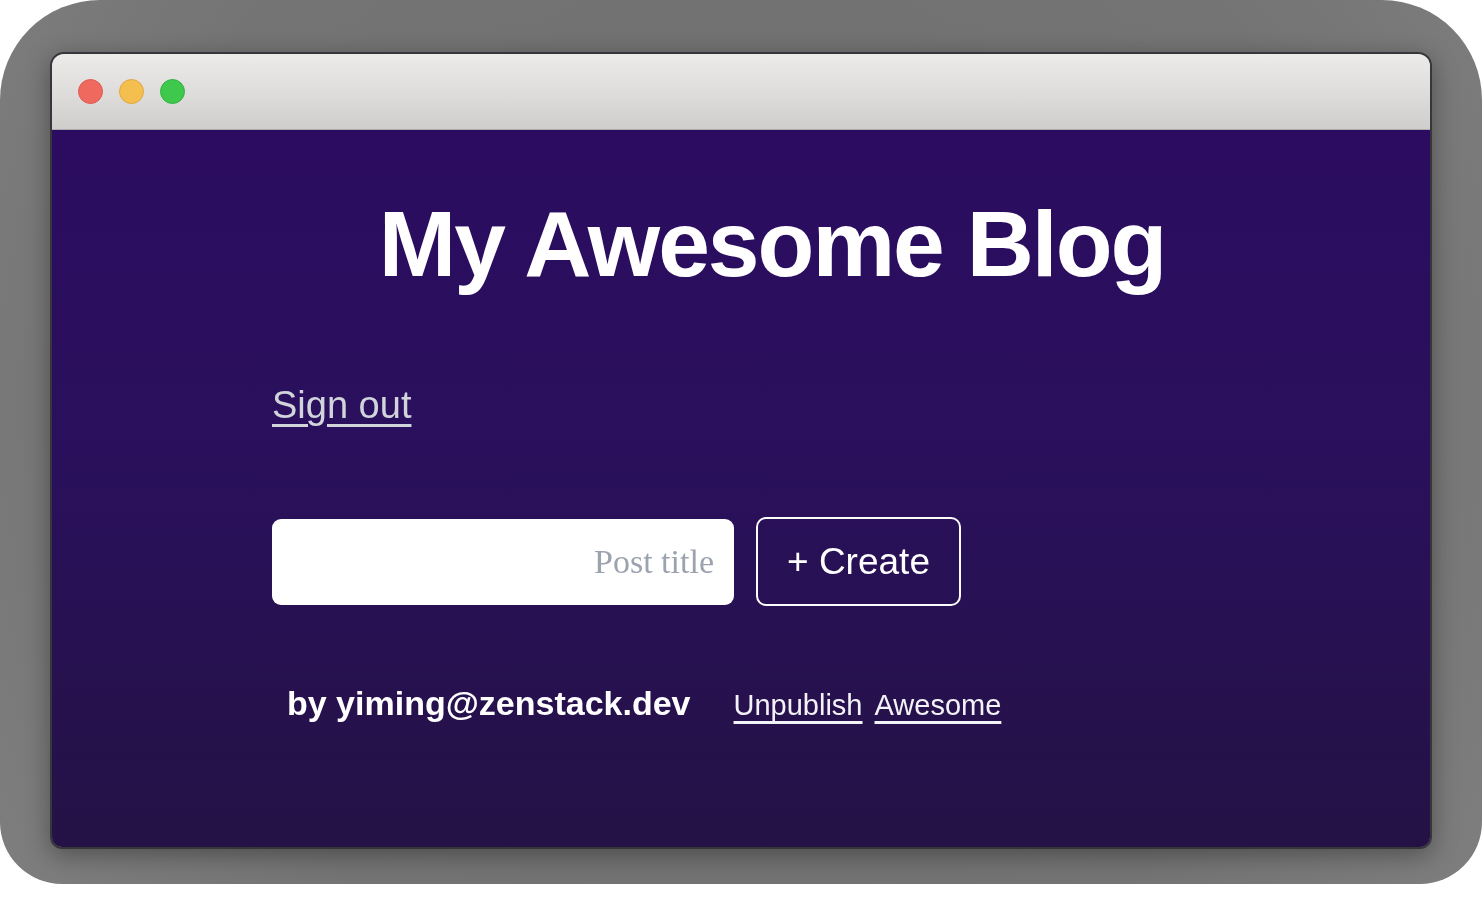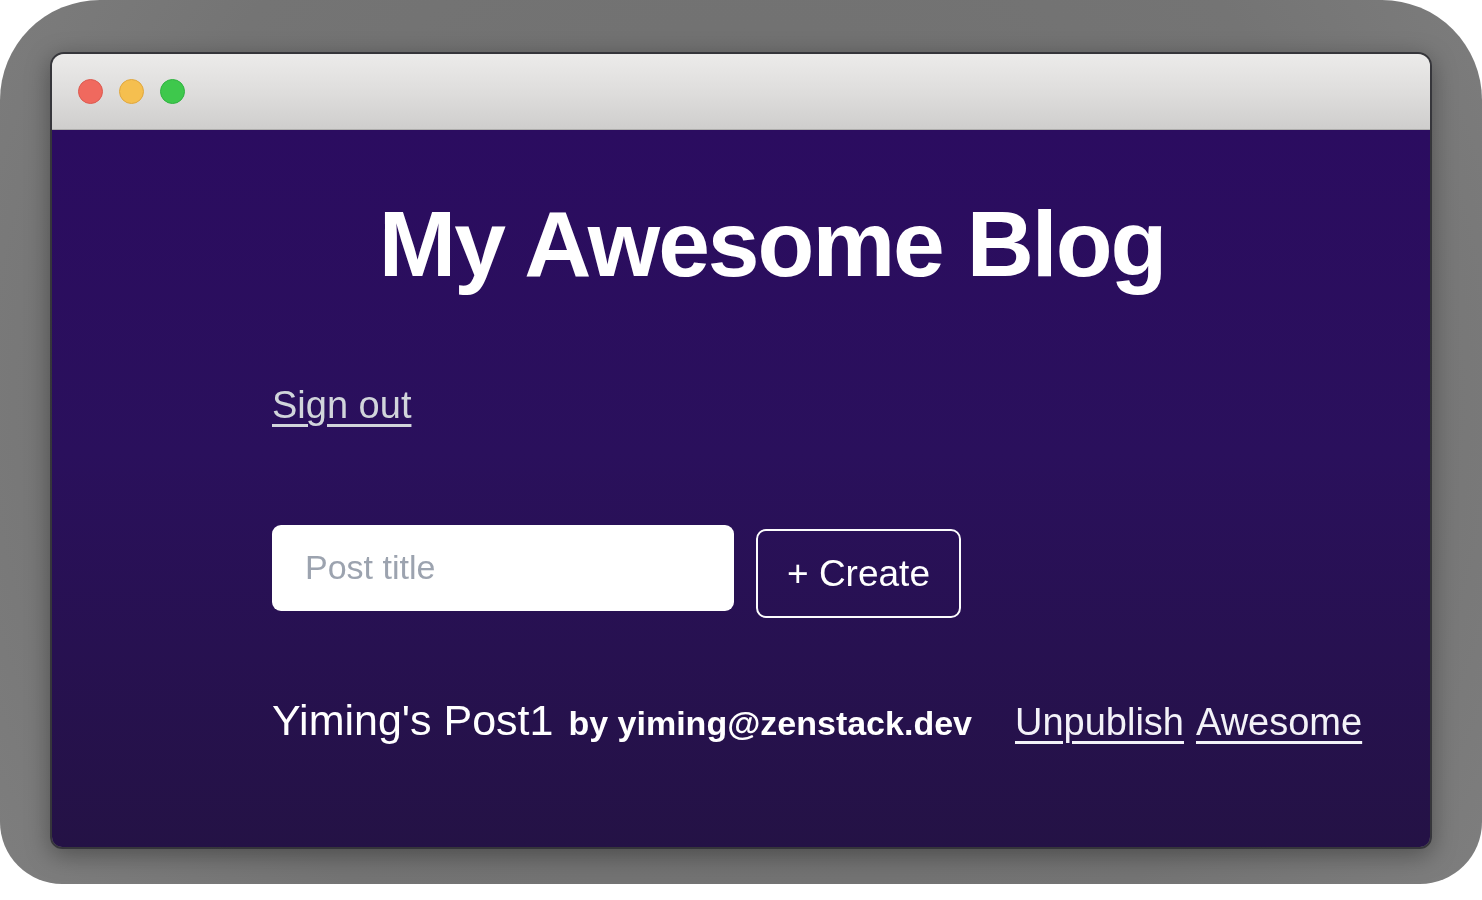--- a/index.html
+++ b/index.html
@@ -94,59 +94,59 @@
   }
   .post-title-input {
     width: 462px;
     height: 86px;
     box-sizing: border-box;
     border: none;
     border-radius: 9px;
     background: #ffffff;
     padding: 0 20px 0 33px;
     font-size: 34px;
-    font-family: Liberation Sans, sans-serif;
+    font-family: Liberation Serif, serif;
     color: #1f2937;
     outline: none;
+    text-align: right;
   }
   .post-title-input::placeholder {
     color: #9ca3af;
   }
   .create-btn {
     width: 205px;
     height: 89px;
     box-sizing: border-box;
     background: transparent;
     border: 2px solid #fcfcfd;
     border-radius: 10px;
     color: #ffffff;
     font-size: 37px;
     font-family: "Liberation Sans", "DejaVu Sans", sans-serif;
     cursor: pointer;
-    margin-top: 12px;
   }
   .post-row {
     margin-top: 78px;
     display: flex;
     align-items: baseline;
     color: #ffffff;
     white-space: nowrap;
   }
   .post-title {
     font-size: 43px;
     font-weight: 500;
   }
   .post-author {
     margin-left: 15px;
     font-size: 34px;
     font-weight: 700;
   }
   .post-action {
     color: #f3f2f8;
-    font-size: 38px;
+    font-size: 29px;
     text-decoration: underline;
     text-decoration-thickness: 2.5px;
     text-underline-offset: 6px;
     cursor: pointer;
   }
   .post-action.unpublish { margin-left: 43px; }
   .post-action.delete    { margin-left: 12px; }
 </style>
 </head>
 <body>
@@ -168,21 +168,20 @@
         <div class="user-bar">
           <a href="#" class="signout-link">Sign out</a>
         </div>
 
         <div class="form-row">
           <input type="text" class="post-title-input" placeholder="Post title" style="">
           <button type="button" class="create-btn">+ Create</button>
         </div>
 
         <div class="post-row">
-          <span class="post-title">Yiming's Post1</span>
           <span class="post-author">by yiming@zenstack.dev</span>
           <a href="#" class="post-action unpublish">Unpublish</a>
           <a href="#" class="post-action delete">Awesome</a>
         </div>
 
       </div>
     </div>
 
   </div>
 </div>

